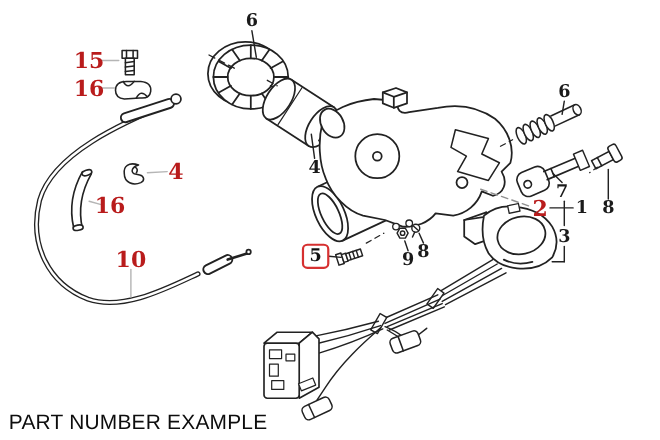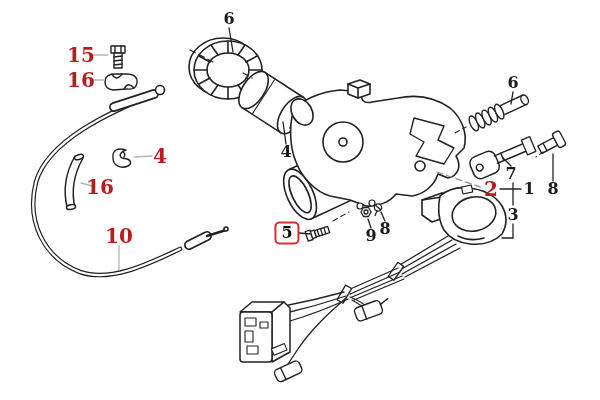--- a/index.html
+++ b/index.html
@@ -273,13 +273,14 @@
 
   <div class="callout" style="left:371px;top:236px">9</div>
   <div class="callout" style="left:385px;top:229px">8</div>
   <div class="callout" style="left:513px;top:83px">6</div>
   <div class="callout" style="left:511px;top:174px">7</div>
   <div class="callout secondary" style="left:491px;top:189px">2</div>
   <div class="callout" style="left:529px;top:189px">1</div>
   <div class="callout" style="left:553px;top:189px">8</div>
   <div class="callout" style="left:513px;top:215px">3</div>
 
+  <div class="caption">PART NUMBER EXAMPLE</div>
 </div>
 
 </body></html>

